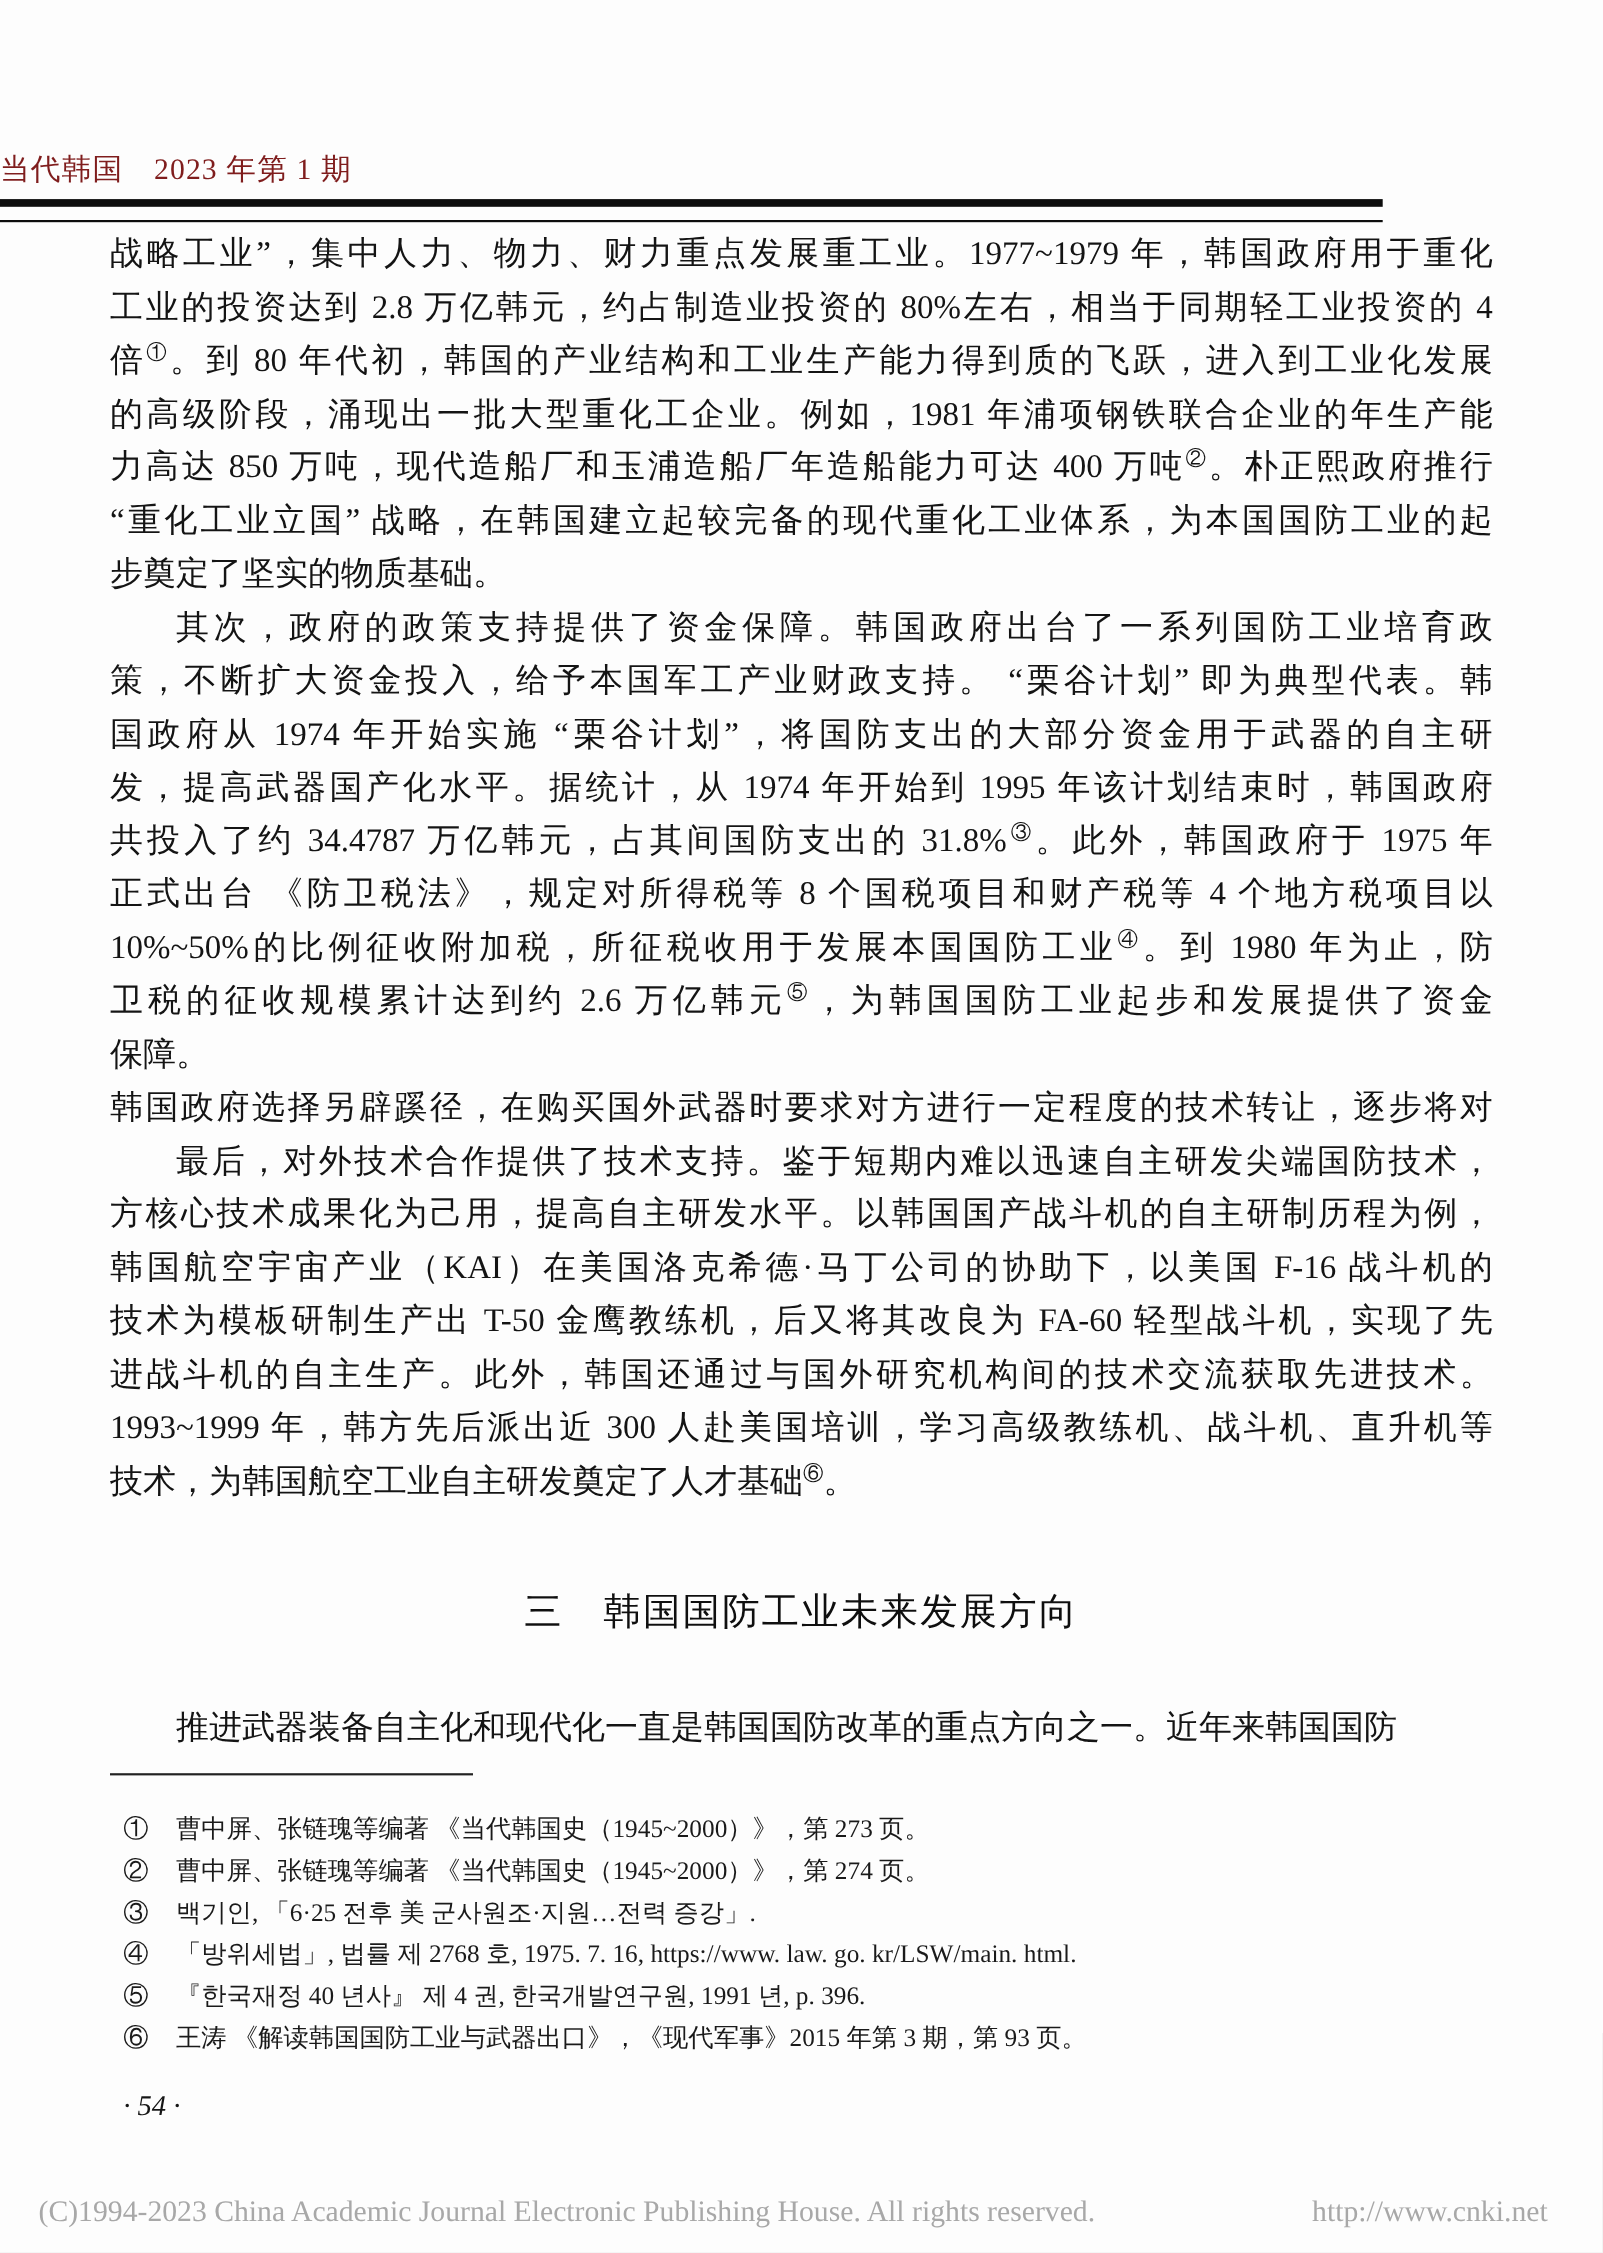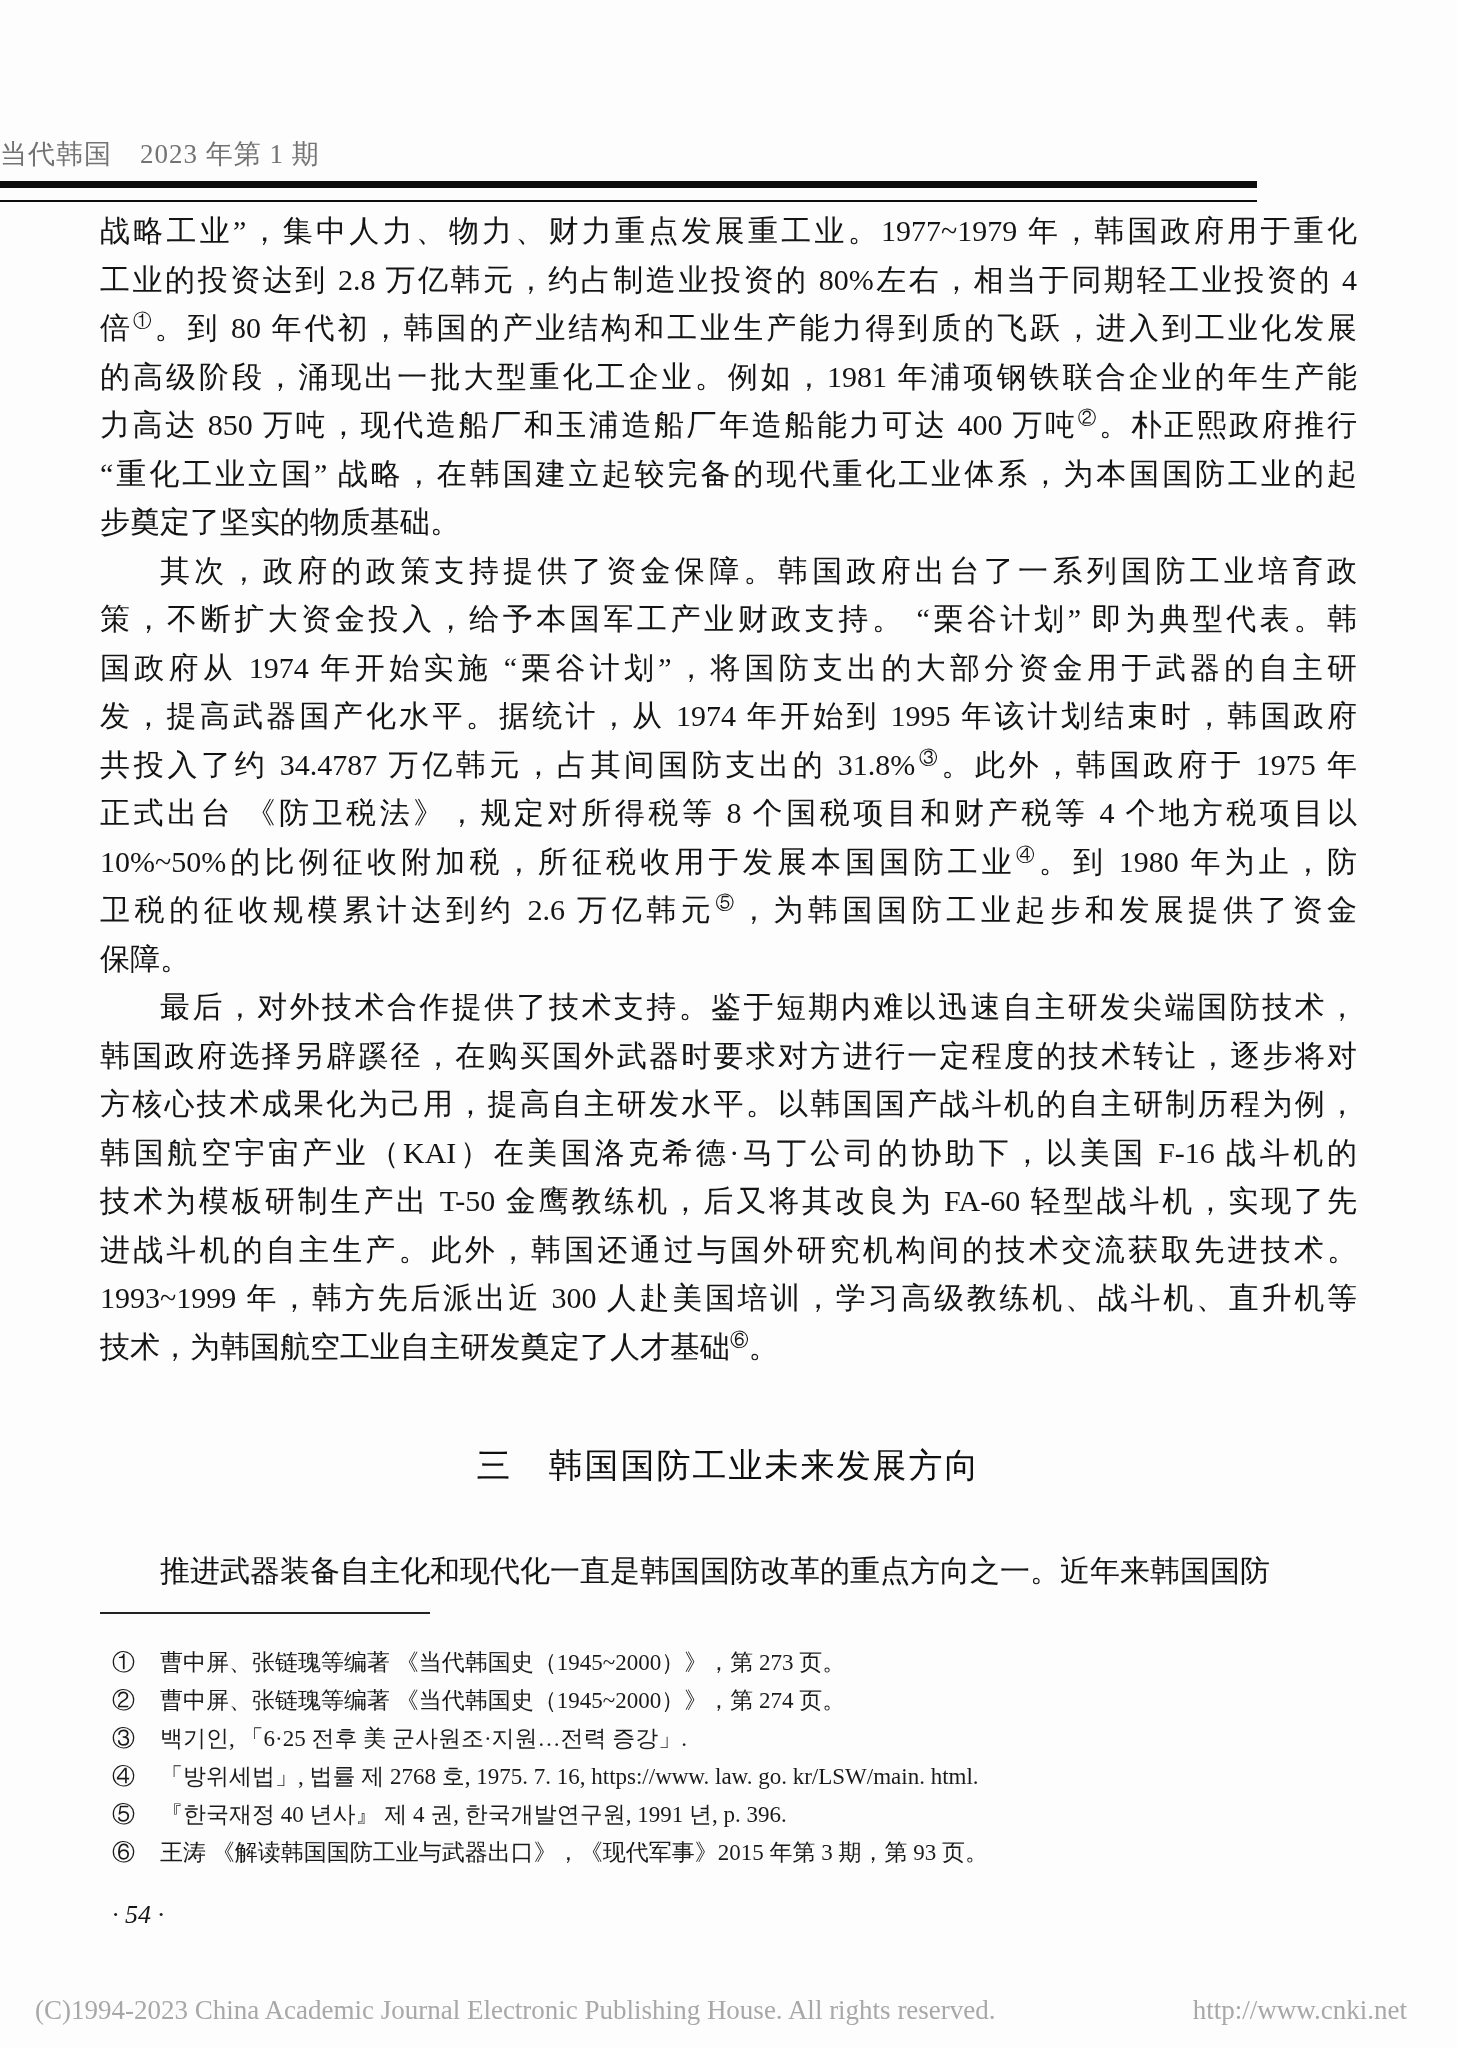--- a/index.html
+++ b/index.html
@@ -10,21 +10,21 @@
     background:#fdfdfd;
     color:#161616;
     font-family:"Liberation Serif","DejaVu Serif",serif;
     overflow:hidden;
   }
   .content { position:absolute; left:100px; width:1257px; top:0; }
 
   
   .journal-line {
     position:absolute; top:136px; left:0;
-    font-size:27px; letter-spacing:1px; color:#737373;
+    font-size:27px; letter-spacing:1px; color:#7f1d1d;
   }
   .rule-thick { position:absolute; top:181px; left:0; width:1257px; height:7px; background:#0d0d0d; }
   .rule-thin  { position:absolute; top:200px; left:0; width:1257px; height:2px; background:#0d0d0d; }
 
   
   .body-text { position:absolute; top:207px; left:0; width:1257px; }
   .para { margin:0; }
   .line {
     font-size:30px; line-height:48.5px;
     color:#141414;
@@ -95,22 +95,22 @@
             <div class="line fill">策，不断扩大资金投入，给予本国军工产业财政支持。 “栗谷计划” 即为典型代表。韩</div>
             <div class="line fill">国政府从 1974 年开始实施 “栗谷计划”，将国防支出的大部分资金用于武器的自主研</div>
             <div class="line fill">发，提高武器国产化水平。据统计，从 1974 年开始到 1995 年该计划结束时，韩国政府</div>
             <div class="line fill">共投入了约 34.4787 万亿韩元，占其间国防支出的 31.8%<sup class="fn-sup">③</sup>。此外，韩国政府于 1975 年</div>
             <div class="line fill">正式出台 《防卫税法》，规定对所得税等 8 个国税项目和财产税等 4 个地方税项目以</div>
             <div class="line fill">10%~50%的比例征收附加税，所征税收用于发展本国国防工业<sup class="fn-sup">④</sup>。到 1980 年为止，防</div>
             <div class="line fill">卫税的征收规模累计达到约 2.6 万亿韩元<sup class="fn-sup">⑤</sup>，为韩国国防工业起步和发展提供了资金</div>
             <div class="line">保障。</div>
           </div>
           <div class="para">
+            <div class="line fill">韩国政府选择另辟蹊径，在购买国外武器时要求对方进行一定程度的技术转让，逐步将对</div>
             <div class="line fill indent">最后，对外技术合作提供了技术支持。鉴于短期内难以迅速自主研发尖端国防技术，</div>
-            <div class="line fill">韩国政府选择另辟蹊径，在购买国外武器时要求对方进行一定程度的技术转让，逐步将对</div>
             <div class="line fill">方核心技术成果化为己用，提高自主研发水平。以韩国国产战斗机的自主研制历程为例，</div>
             <div class="line fill">韩国航空宇宙产业（KAI）在美国洛克希德·马丁公司的协助下，以美国 F-16 战斗机的</div>
             <div class="line fill">技术为模板研制生产出 T-50 金鹰教练机，后又将其改良为 FA-60 轻型战斗机，实现了先</div>
             <div class="line fill">进战斗机的自主生产。此外，韩国还通过与国外研究机构间的技术交流获取先进技术。</div>
             <div class="line fill">1993~1999 年，韩方先后派出近 300 人赴美国培训，学习高级教练机、战斗机、直升机等</div>
             <div class="line">技术，为韩国航空工业自主研发奠定了人才基础<sup class="fn-sup">⑥</sup>。</div>
           </div>
         </div>
 
       <h2 class="section-heading">三　韩国国防工业未来发展方向</h2>

